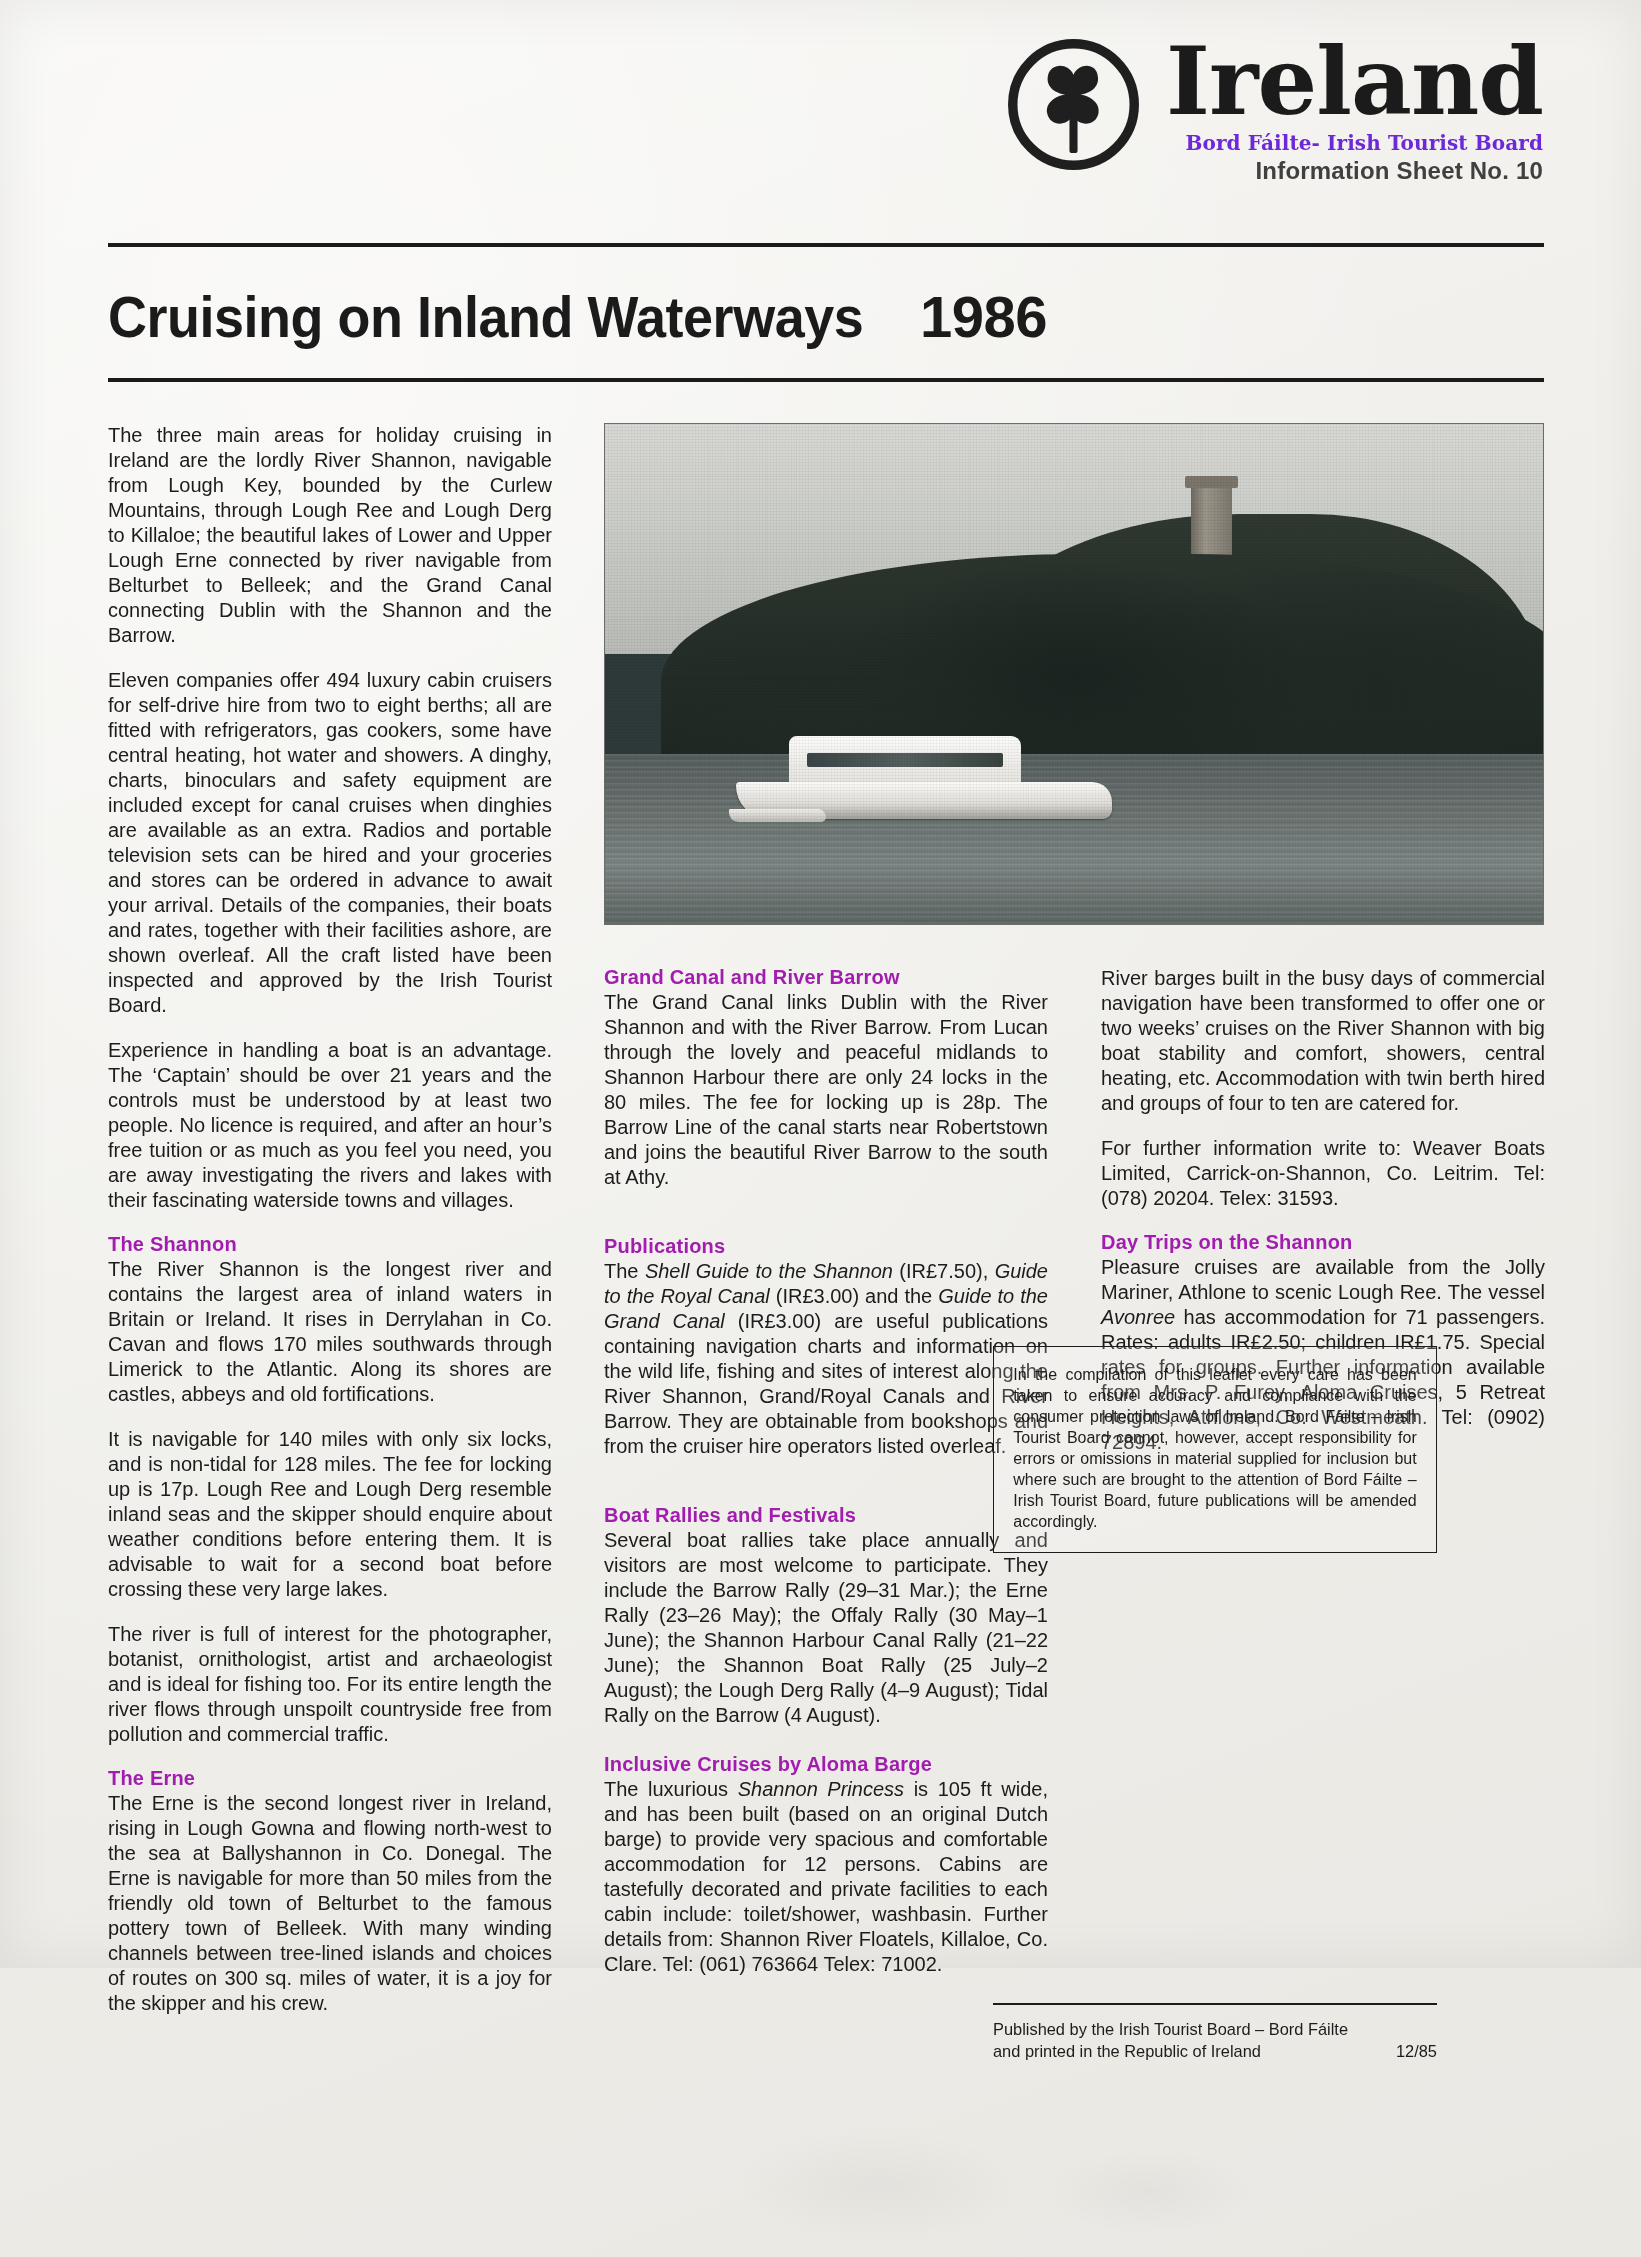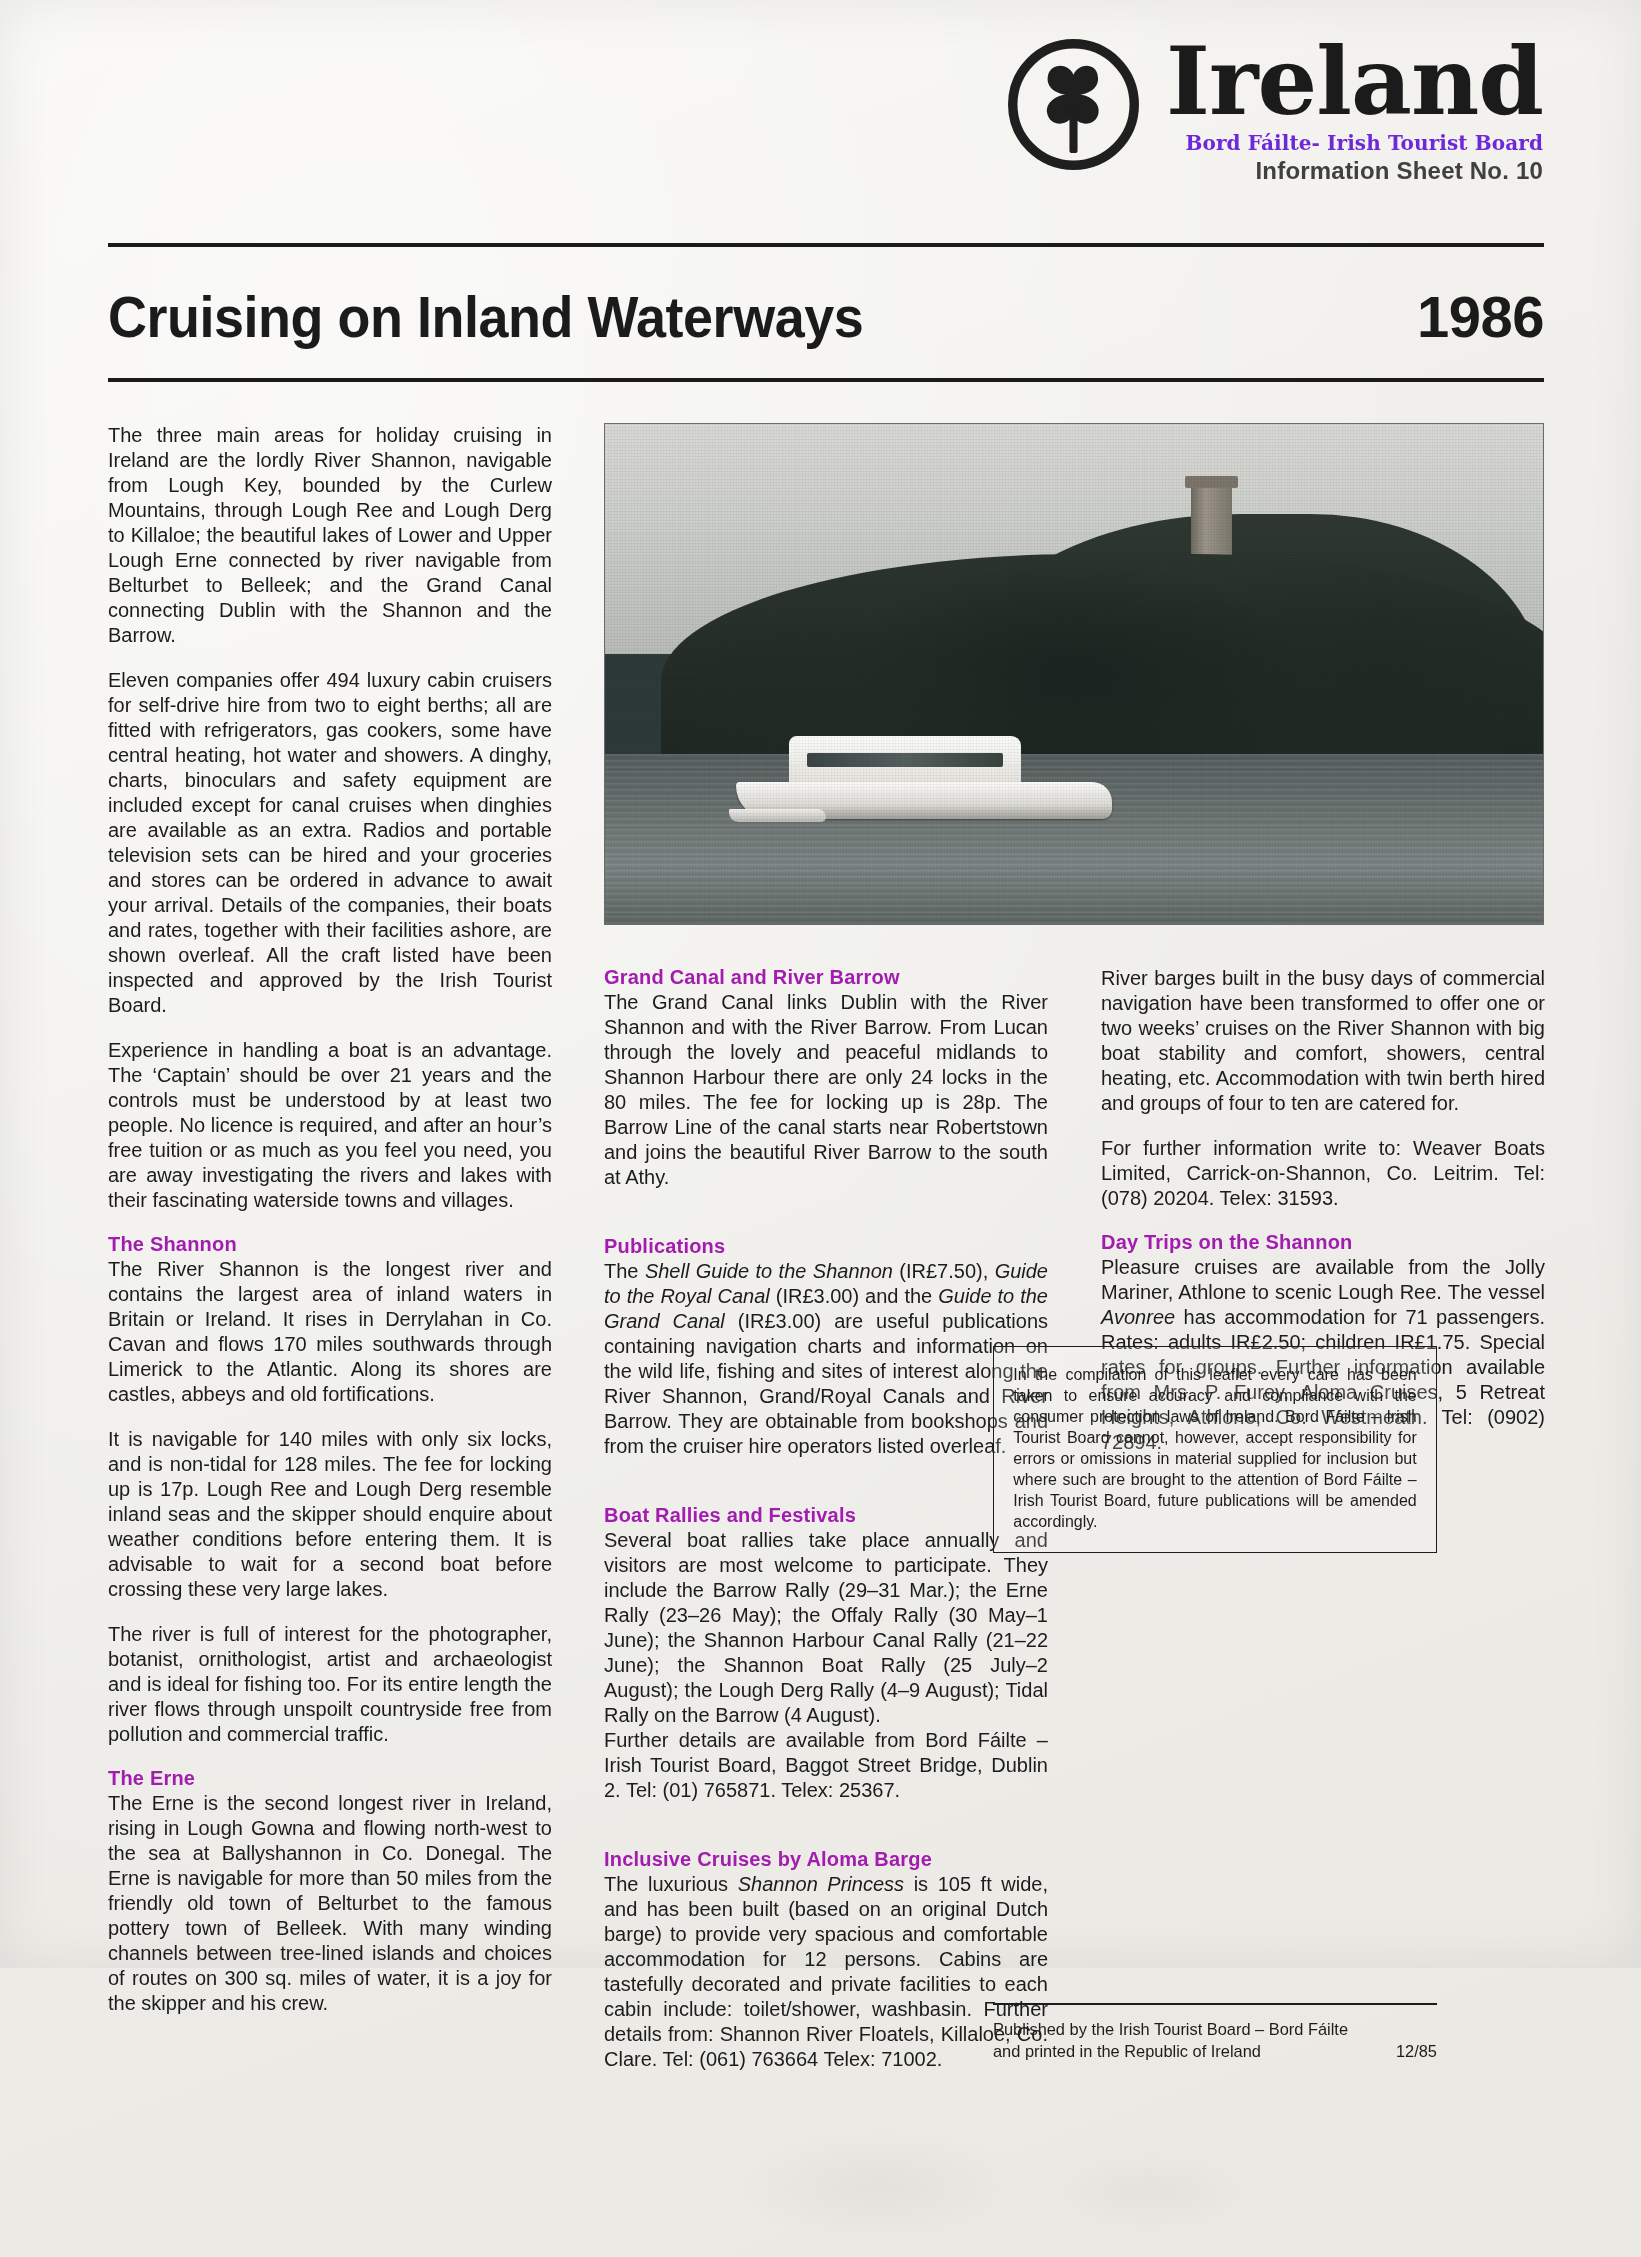--- a/index.html
+++ b/index.html
@@ -98,21 +98,20 @@
   }
 
   .titlebar {
     position: absolute;
     left: 108px;
     right: 97px;
     top: 266px;
     height: 101px;
     display: flex;
     align-items: center;
-    justify-content: space-between;
   }
   .doc-title {
     font-family: "Liberation Sans", sans-serif;
     font-weight: bold;
     font-size: 58px;
     letter-spacing: -0.5px;
     transform: scaleX(0.93);
     transform-origin: left center;
     color: #1b1b1b;
     white-space: nowrap;
@@ -388,21 +387,20 @@
         <h3 class="sec">Grand Canal and River Barrow</h3>
         <p class="body">The Grand Canal links Dublin with the River Shannon and with the River Barrow. From Lucan through the lovely and peaceful midlands to Shannon Harbour there are only 24 locks in the 80 miles. The fee for locking up is 28p. The Barrow Line of the canal starts near Robertstown and joins the beautiful River Barrow to the south at Athy.</p>
 
         <div class="sec-gap"></div>
         <h3 class="sec">Publications</h3>
         <p class="body"><span>The </span><span class="ital">Shell Guide to the Shannon</span><span> (IR£7.50), </span><span class="ital">Guide to the Royal Canal</span><span> (IR£3.00) and the </span><span class="ital">Guide to the Grand Canal</span><span> (IR£3.00) are useful publications containing navigation charts and information on the wild life, fishing and sites of interest along the River Shannon, Grand/Royal Canals and River Barrow. They are obtainable from bookshops and from the cruiser hire operators listed overleaf.</span></p>
 
         <div class="sec-gap"></div>
         <h3 class="sec">Boat Rallies and Festivals</h3>
         <p class="body" style="margin-bottom:0">Several boat rallies take place annually and visitors are most welcome to participate. They include the Barrow Rally (29–31 Mar.); the Erne Rally (23–26 May); the Offaly Rally (30 May–1 June); the Shannon Harbour Canal Rally (21–22 June); the Shannon Boat Rally (25 July–2 August); the Lough Derg Rally (4–9 August); Tidal Rally on the Barrow (4 August).</p>
-        <p class="body">Further details are available from Bord Fáilte – Irish Tourist Board, Baggot Street Bridge, Dublin 2. Tel: (01) 765871. Telex: 25367.</p>
 
         <div class="sec-gap"></div>
         <h3 class="sec">Inclusive Cruises by Aloma Barge</h3>
         <p class="body"><span>The luxurious </span><span class="ital">Shannon Princess</span><span> is 105 ft wide, and has been built (based on an original Dutch barge) to provide very spacious and comfortable accommodation for 12 persons. Cabins are tastefully decorated and private facilities to each cabin include: toilet/shower, washbasin. Further details from: Shannon River Floatels, Killaloe, Co. Clare. Tel: (061) 763664 Telex: 71002.</span></p>
       </div>
 
       <div class="col col-3" style="top:543px;">
         <p class="body">River barges built in the busy days of commercial navigation have been transformed to offer one or two weeks’ cruises on the River Shannon with big boat stability and comfort, showers, central heating, etc. Accommodation with twin berth hired and groups of four to ten are catered for.</p>
         <p class="body">For further information write to: Weaver Boats Limited, Carrick-on-Shannon, Co. Leitrim. Tel: (078) 20204. Telex: 31593.</p>
 

